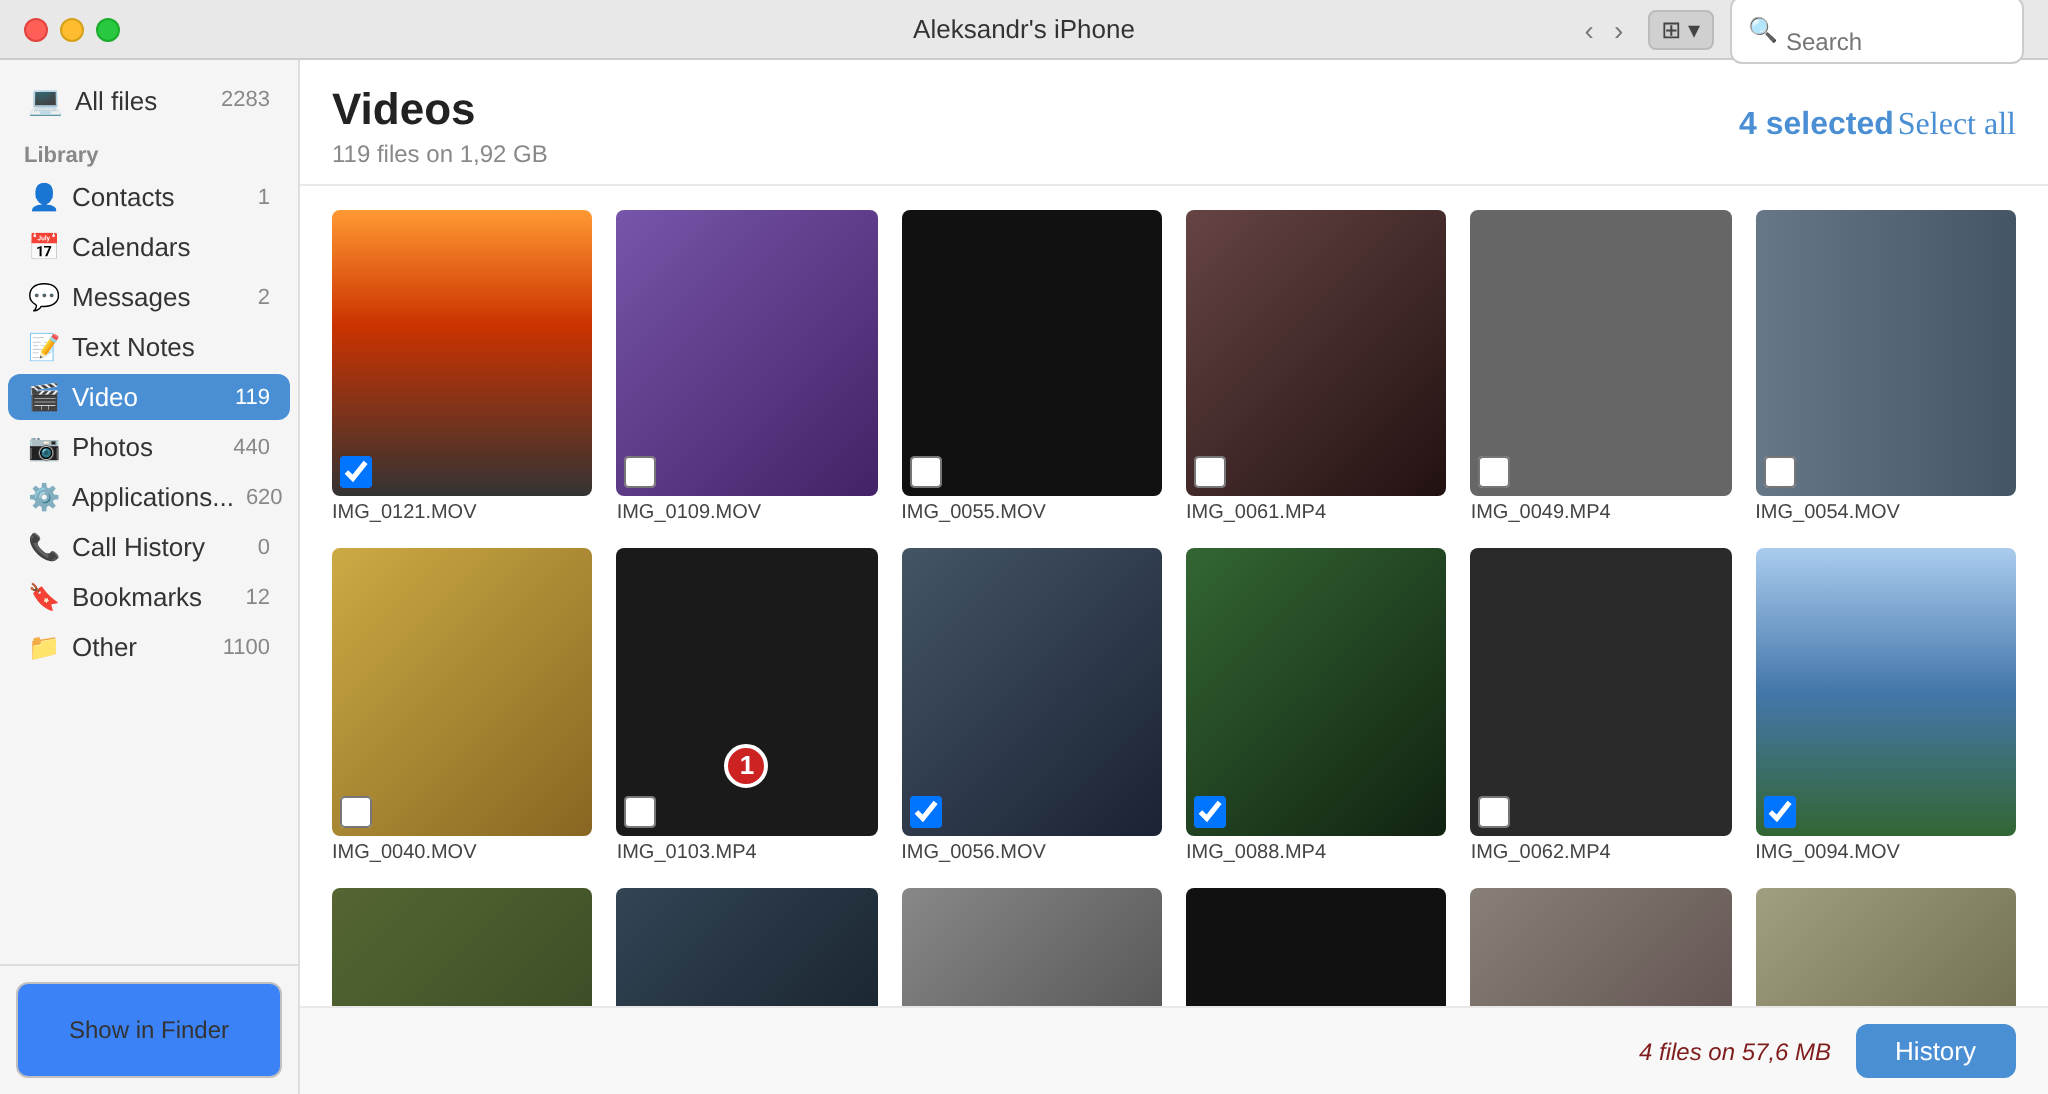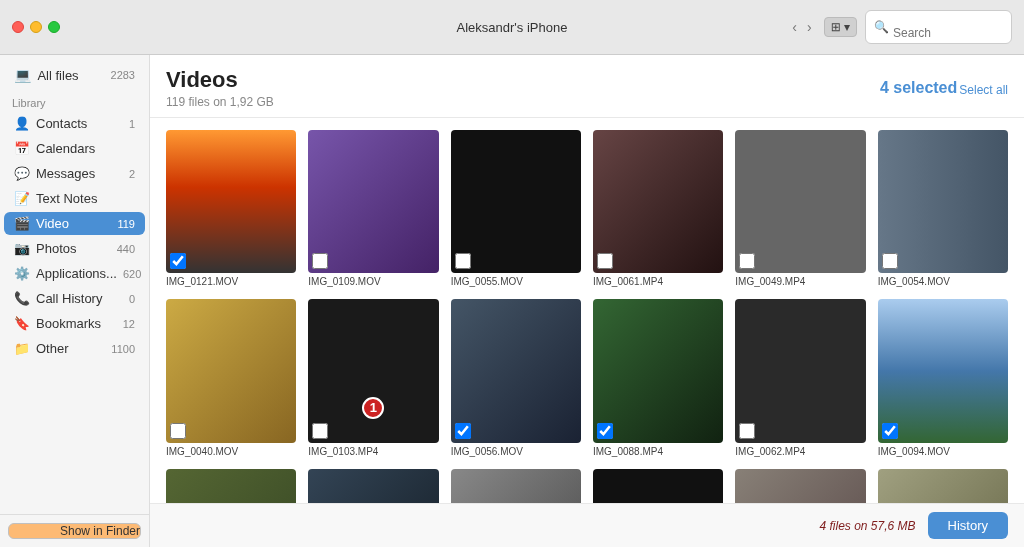--- a/index.html
+++ b/index.html
@@ -9,21 +9,21 @@
       font-family: -apple-system, BlinkMacSystemFont, 'Helvetica Neue', sans-serif;
       font-size: 13px;
       background: #f0f0f0;
       overflow: hidden;
       display: flex;
       flex-direction: column;
     }
 
     
     .titlebar {
-      height: 55px;
+      height: 30px;
       background: #e8e8e8;
       display: flex;
       align-items: center;
       padding: 0 12px;
       border-bottom: 1px solid #ccc;
       position: relative;
     }
     .traffic-lights {
       display: flex;
       gap: 6px;
@@ -120,21 +120,21 @@
       cursor: pointer;
       border-radius: 6px;
       margin: 0 4px 4px;
     }
     .sidebar-all-files-icon { color: #4a8fd4; font-size: 14px; }
     .sidebar-all-files-label { flex: 1; font-weight: 500; color: #333; }
     .sidebar-all-files-count { color: #888; font-size: 11px; }
 
     .sidebar-section-label {
       font-size: 11px;
-      font-weight: 400;
+      font-weight: 700;
       color: #888;
       padding: 6px 12px 2px;
       text-transform: none;
     }
     .sidebar-item {
       display: flex;
       align-items: center;
       padding: 4px 10px;
       gap: 6px;
       cursor: pointer;
@@ -149,28 +149,28 @@
     .sidebar-item-label { flex: 1; color: #333; }
     .sidebar-item-count { color: #888; font-size: 11px; }
 
     .sidebar-footer {
       margin-top: auto;
       padding: 8px;
       border-top: 1px solid #ddd;
     }
     .show-in-finder-btn {
       width: 100%;
-      padding: 0 0;
-      background: #fdba74;
+      padding: 16px 0;
+      background: #3b82f6;
       border: 1px solid #c0c0c0;
       border-radius: 6px;
       font-size: 12px;
       color: #333;
       cursor: pointer;
-      text-align: right;
+      text-align: center;
     }
 
     
     .content {
       flex: 1;
       display: flex;
       flex-direction: column;
       overflow: hidden;
       background: #fff;
     }
@@ -195,26 +195,27 @@
       display: flex;
       align-items: flex-end;
       gap: 2px;
     }
     .selected-count {
       font-size: 16px;
       font-weight: 600;
       color: #4a8fd4;
     }
     .select-all-btn {
-      font-size: 12px;
+      font-size: 16px;
       color: #4a8fd4;
       background: none;
       border: none;
       cursor: pointer;
       padding: 0;
+      font-family: Liberation Serif, serif;
     }
 
     
     .grid-area {
       flex: 1;
       overflow-y: auto;
       padding: 12px 16px;
     }
     .video-grid {
       display: grid;

